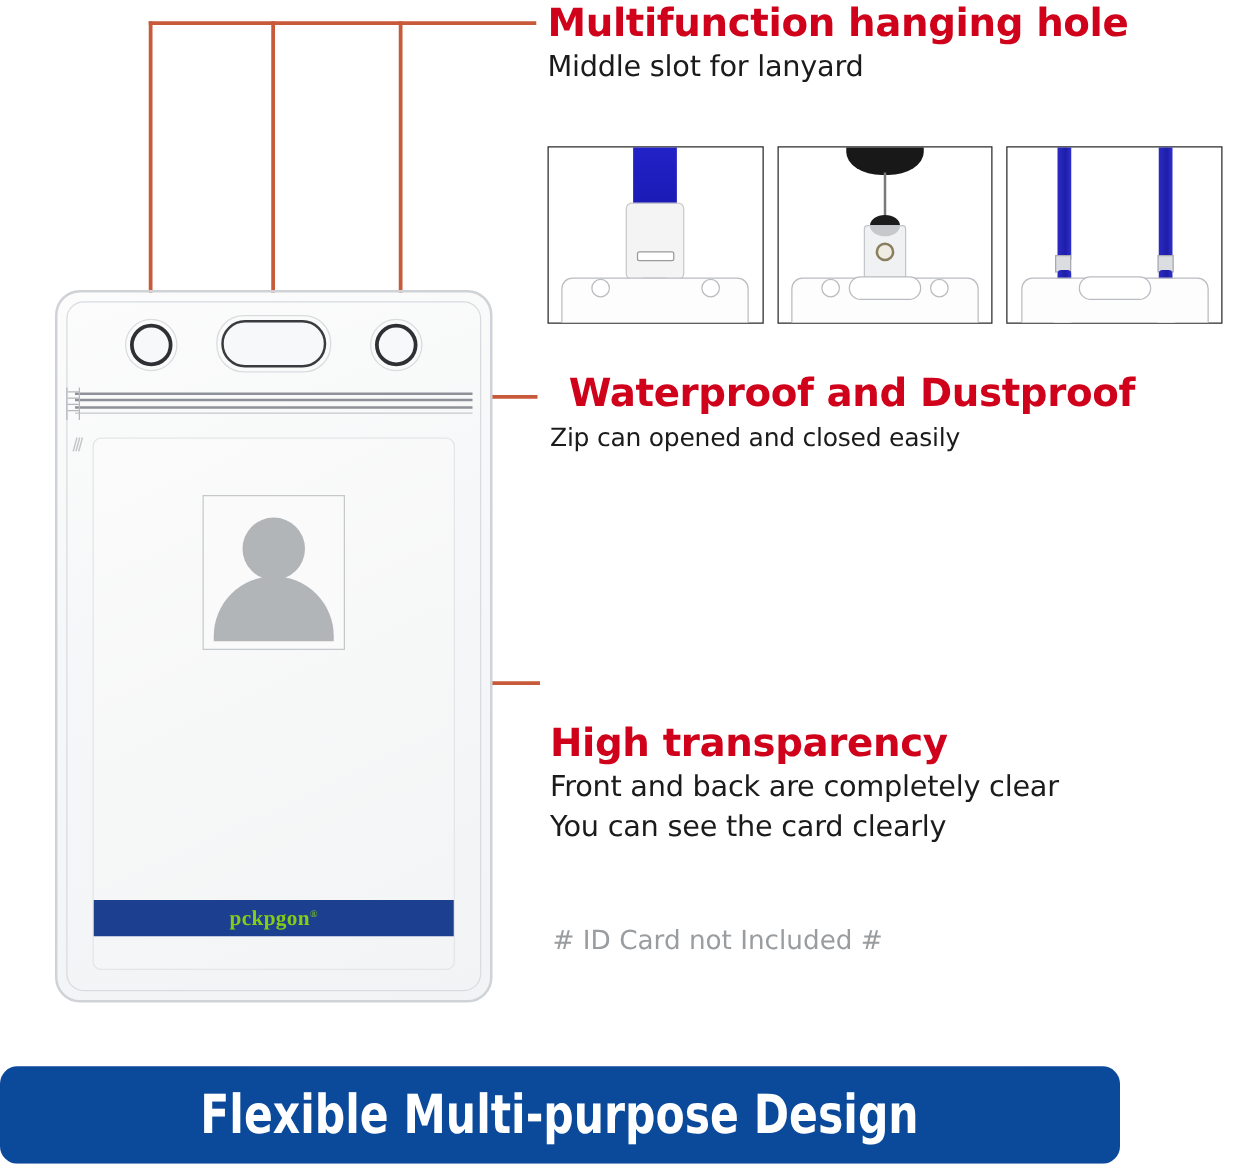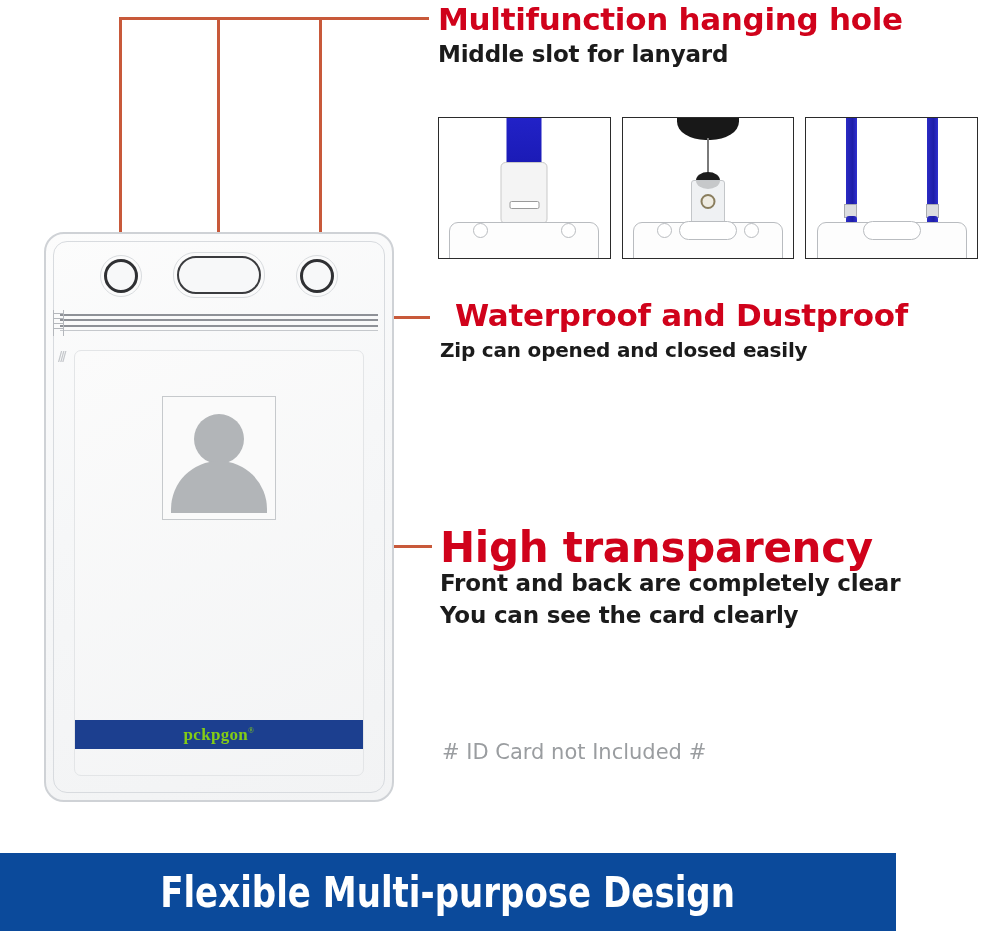--- a/index.html
+++ b/index.html
@@ -17,21 +17,20 @@
 
   
   .callout { position: absolute; }
   .callout .head {
     color: #D0021B; font-weight: bold; letter-spacing: -0.3px;
     font-family: "DejaVu Sans", sans-serif;
   }
   .callout .sub {
     color: #1b1b1b; font-family: "DejaVu Sans", sans-serif;
     letter-spacing: -0.2px;
-    font-weight: bold;
   }
 
   
   #thumbs { position: absolute; left: 438px; top: 117px; width: 540px; height: 142px; display: flex; gap: 11px; }
   .thumb {
     position: relative; flex: 1; background: #fff;
     border: 1px solid #2b2b2b; overflow: hidden;
   }
   .thumb .holderEdge {
     position: absolute; left: 6%; right: 6%; bottom: -36px; height: 72px;
@@ -131,21 +130,21 @@
     background: #1c3f8f; display: flex; align-items: center; justify-content: center;
   }
   #brandBar span { color: #84cc16; font-family: "Liberation Serif", serif; font-weight: normal; font-size: 17px; letter-spacing: .3px; }
   #brandBar sup { font-size: 8px; vertical-align: super; }
 
   
   #note { position: absolute; left: 442px; top: 740px; font-size: 21px; color: #9a9da0;
     font-family: "DejaVu Sans", sans-serif; }
   #banner {
     position: absolute; left: 0; right: 0; bottom: 0; height: 78px; background: #0B4A9B;
-    display: flex; align-items: center; justify-content: center;
+    display: flex; align-items: center; justify-content: center; border-radius: 14px;
   }
   #banner span {
     color: #fff; font-size: 43px; font-weight: bold; letter-spacing: 0px;
     font-family: "DejaVu Sans Condensed", "Liberation Sans Narrow", "Liberation Sans", sans-serif;
     transform: scaleX(.88); transform-origin: center;
   }
 </style>
 </head>
 <body>
 
@@ -208,21 +207,21 @@
     </div>
 
   </div>
 
   <div class="callout" style="left:440px; top:296px; width:556px;">
     <div class="head" style="font-size:31px; line-height:38px;margin-left:15px;">Waterproof and Dustproof</div>
     <div class="sub" style="font-size:20px; line-height:32px;">Zip can opened and closed easily</div>
   </div>
 
   <div class="callout" style="left:440px; top:529px; width:556px;">
-    <div class="head" style="font-size:42px; line-height:38px;">High transparency</div>
+    <div class="head" style="font-size:31px; line-height:38px;margin-top:47px;">High transparency</div>
     <div class="sub" style="font-size:23px; line-height:32px;">Front and back are completely clear</div>
     <div class="sub" style="font-size:23px; line-height:32px;">You can see the card clearly</div>
   </div>
 
   <div id="holder">
     <div class="shellOuter"></div>
     <div class="shellInner"></div>
 
     <div class="holeL"></div>
     <div class="slotMid"></div>

